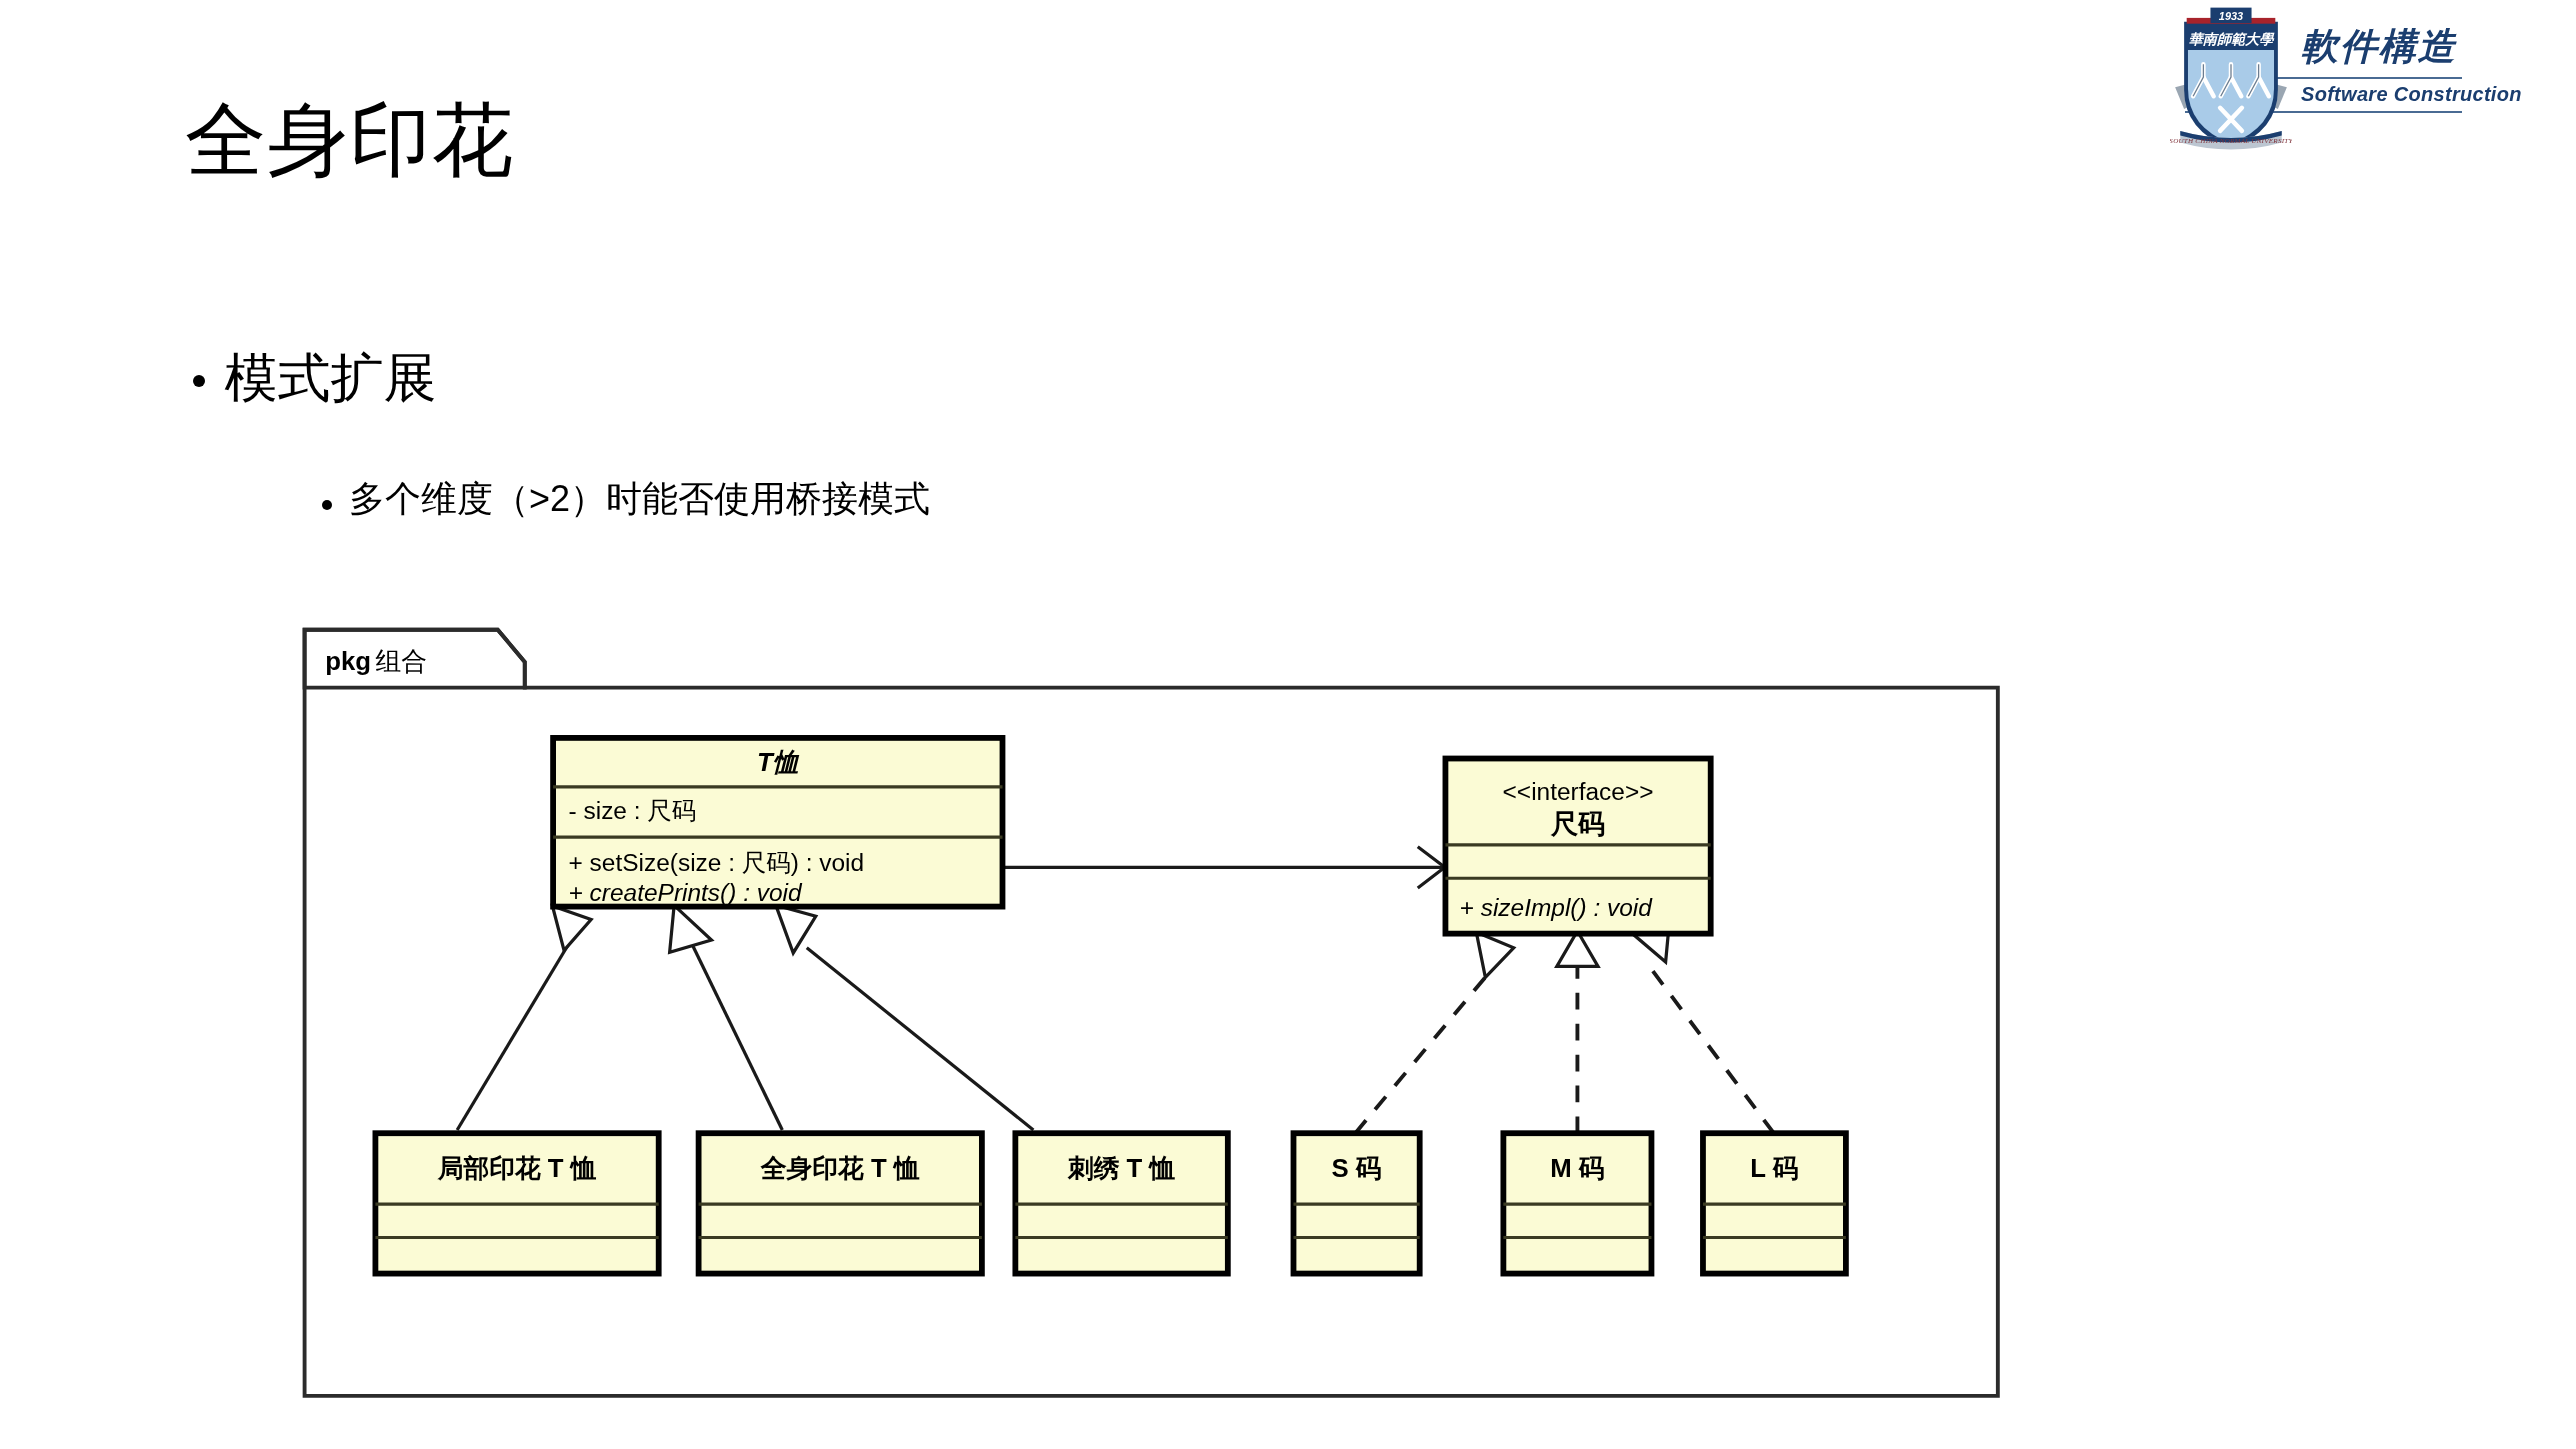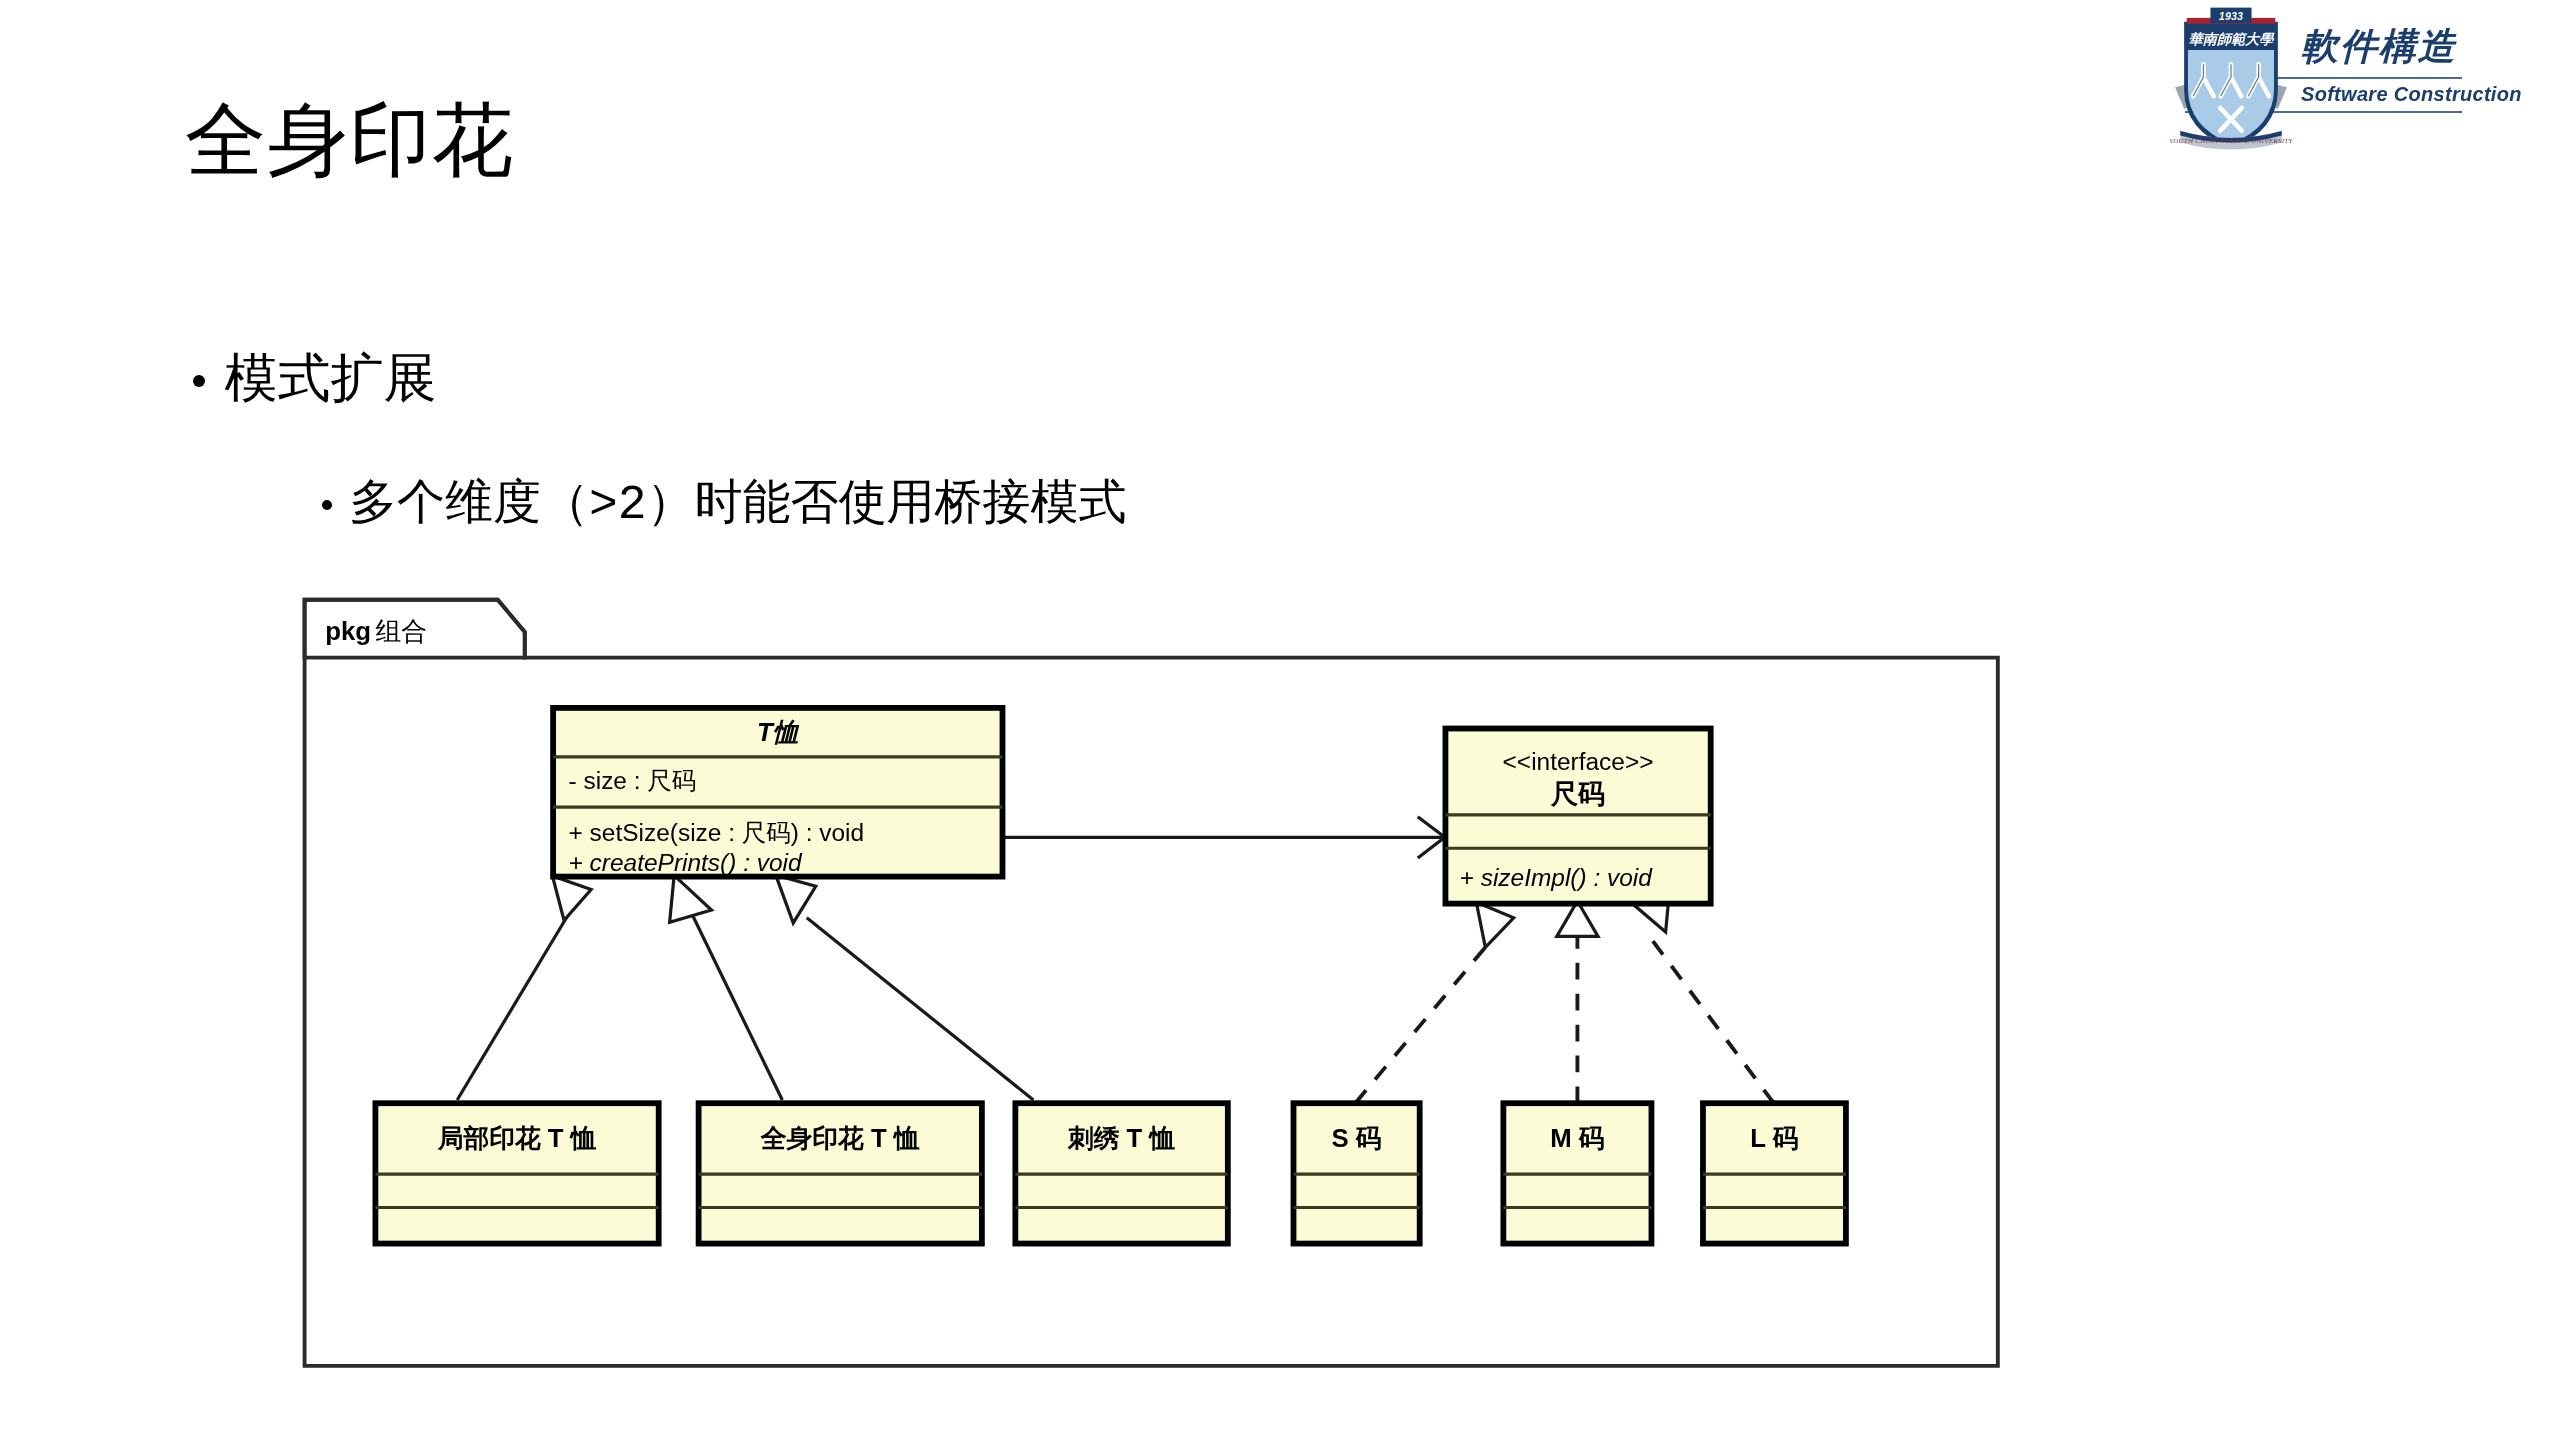--- a/index.html
+++ b/index.html
@@ -105,39 +105,39 @@
     background: #000;
     margin: 27px 19.3px 0 0;
     flex: 0 0 auto;
   }
   .bullet-l2 {
     position: absolute;
     left: 322px;
     top: 478px;
     display: flex;
     align-items: flex-start;
-    font-family: Liberation Mono, monospace;
-    font-size: 48px;
+    font-family: Liberation Sans, sans-serif;
+    font-size: 36px;
     line-height: 1.15;
     white-space: nowrap;
   }
   .bullet-l2 .dot {
     width: 10.3px;
     height: 10.3px;
     border-radius: 50%;
     background: #000;
     margin: 22px 16.7px 0 0;
     flex: 0 0 auto;
   }
 
   
   #uml-wrap {
     position: absolute;
     left: 293px;
-    top: 588px;
+    top: 618px;
     width: 1719px;
     height: 789px;
   }
   #uml-svg { display: block; width: 1719px; height: 789px; }
 
   .cls-box-fill { fill: #fbfbd5; }
   .cls-box-stroke { fill: none; stroke: #000000; stroke-width: 9; }
   .cls-sep { stroke: #3a3a22; stroke-width: 5; }
   .link-solid { fill:none; stroke:#1a1a1a; stroke-width: 5; }
   .link-dash { fill:none; stroke:#1a1a1a; stroke-width: 6; stroke-dasharray: 26 22; }

